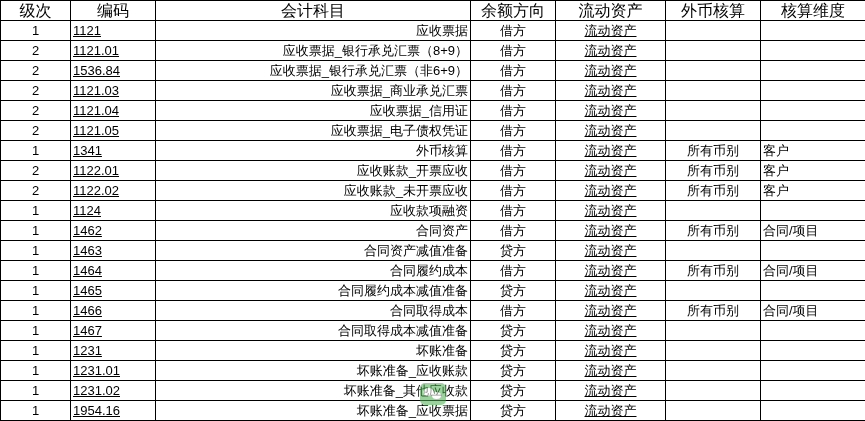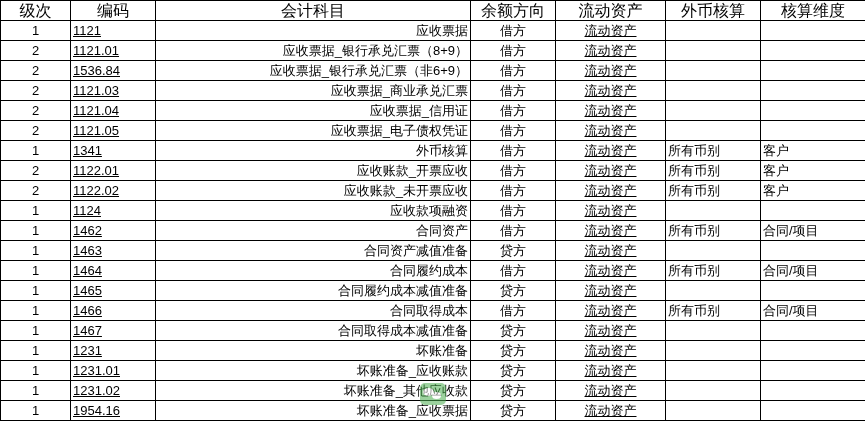--- a/index.html
+++ b/index.html
@@ -41,21 +41,21 @@
   col.c3 { width: 85px; }
   col.c4 { width: 110px; }
   col.c5 { width: 95px; }
   col.c6 { width: 105px; }
 
   td.level  { text-align: center; }
   td.code   { text-align: left; padding-left: 6px; color: #1a7a3c; text-decoration: underline; }
   td.name   { text-align: right; padding-left: 6px; color: #1a7a3c; }
   td.dir    { text-align: center; color: #1a7a3c; margin-left: 36px; }
   td.cat    { text-align: center; color: #1a7a3c; text-decoration: underline; }
-  td.fx     { color: #1a7a3c; }
+  td.fx     { text-align: center; color: #1a7a3c; }
   td.dim    { text-align: left; padding-left: 6px; color: #1a7a3c; }
 
   .watermark {
     position: absolute;
     left: 0;
     right: 0;
     bottom: 16px;
     display: flex;
     align-items: center;
     justify-content: center;

